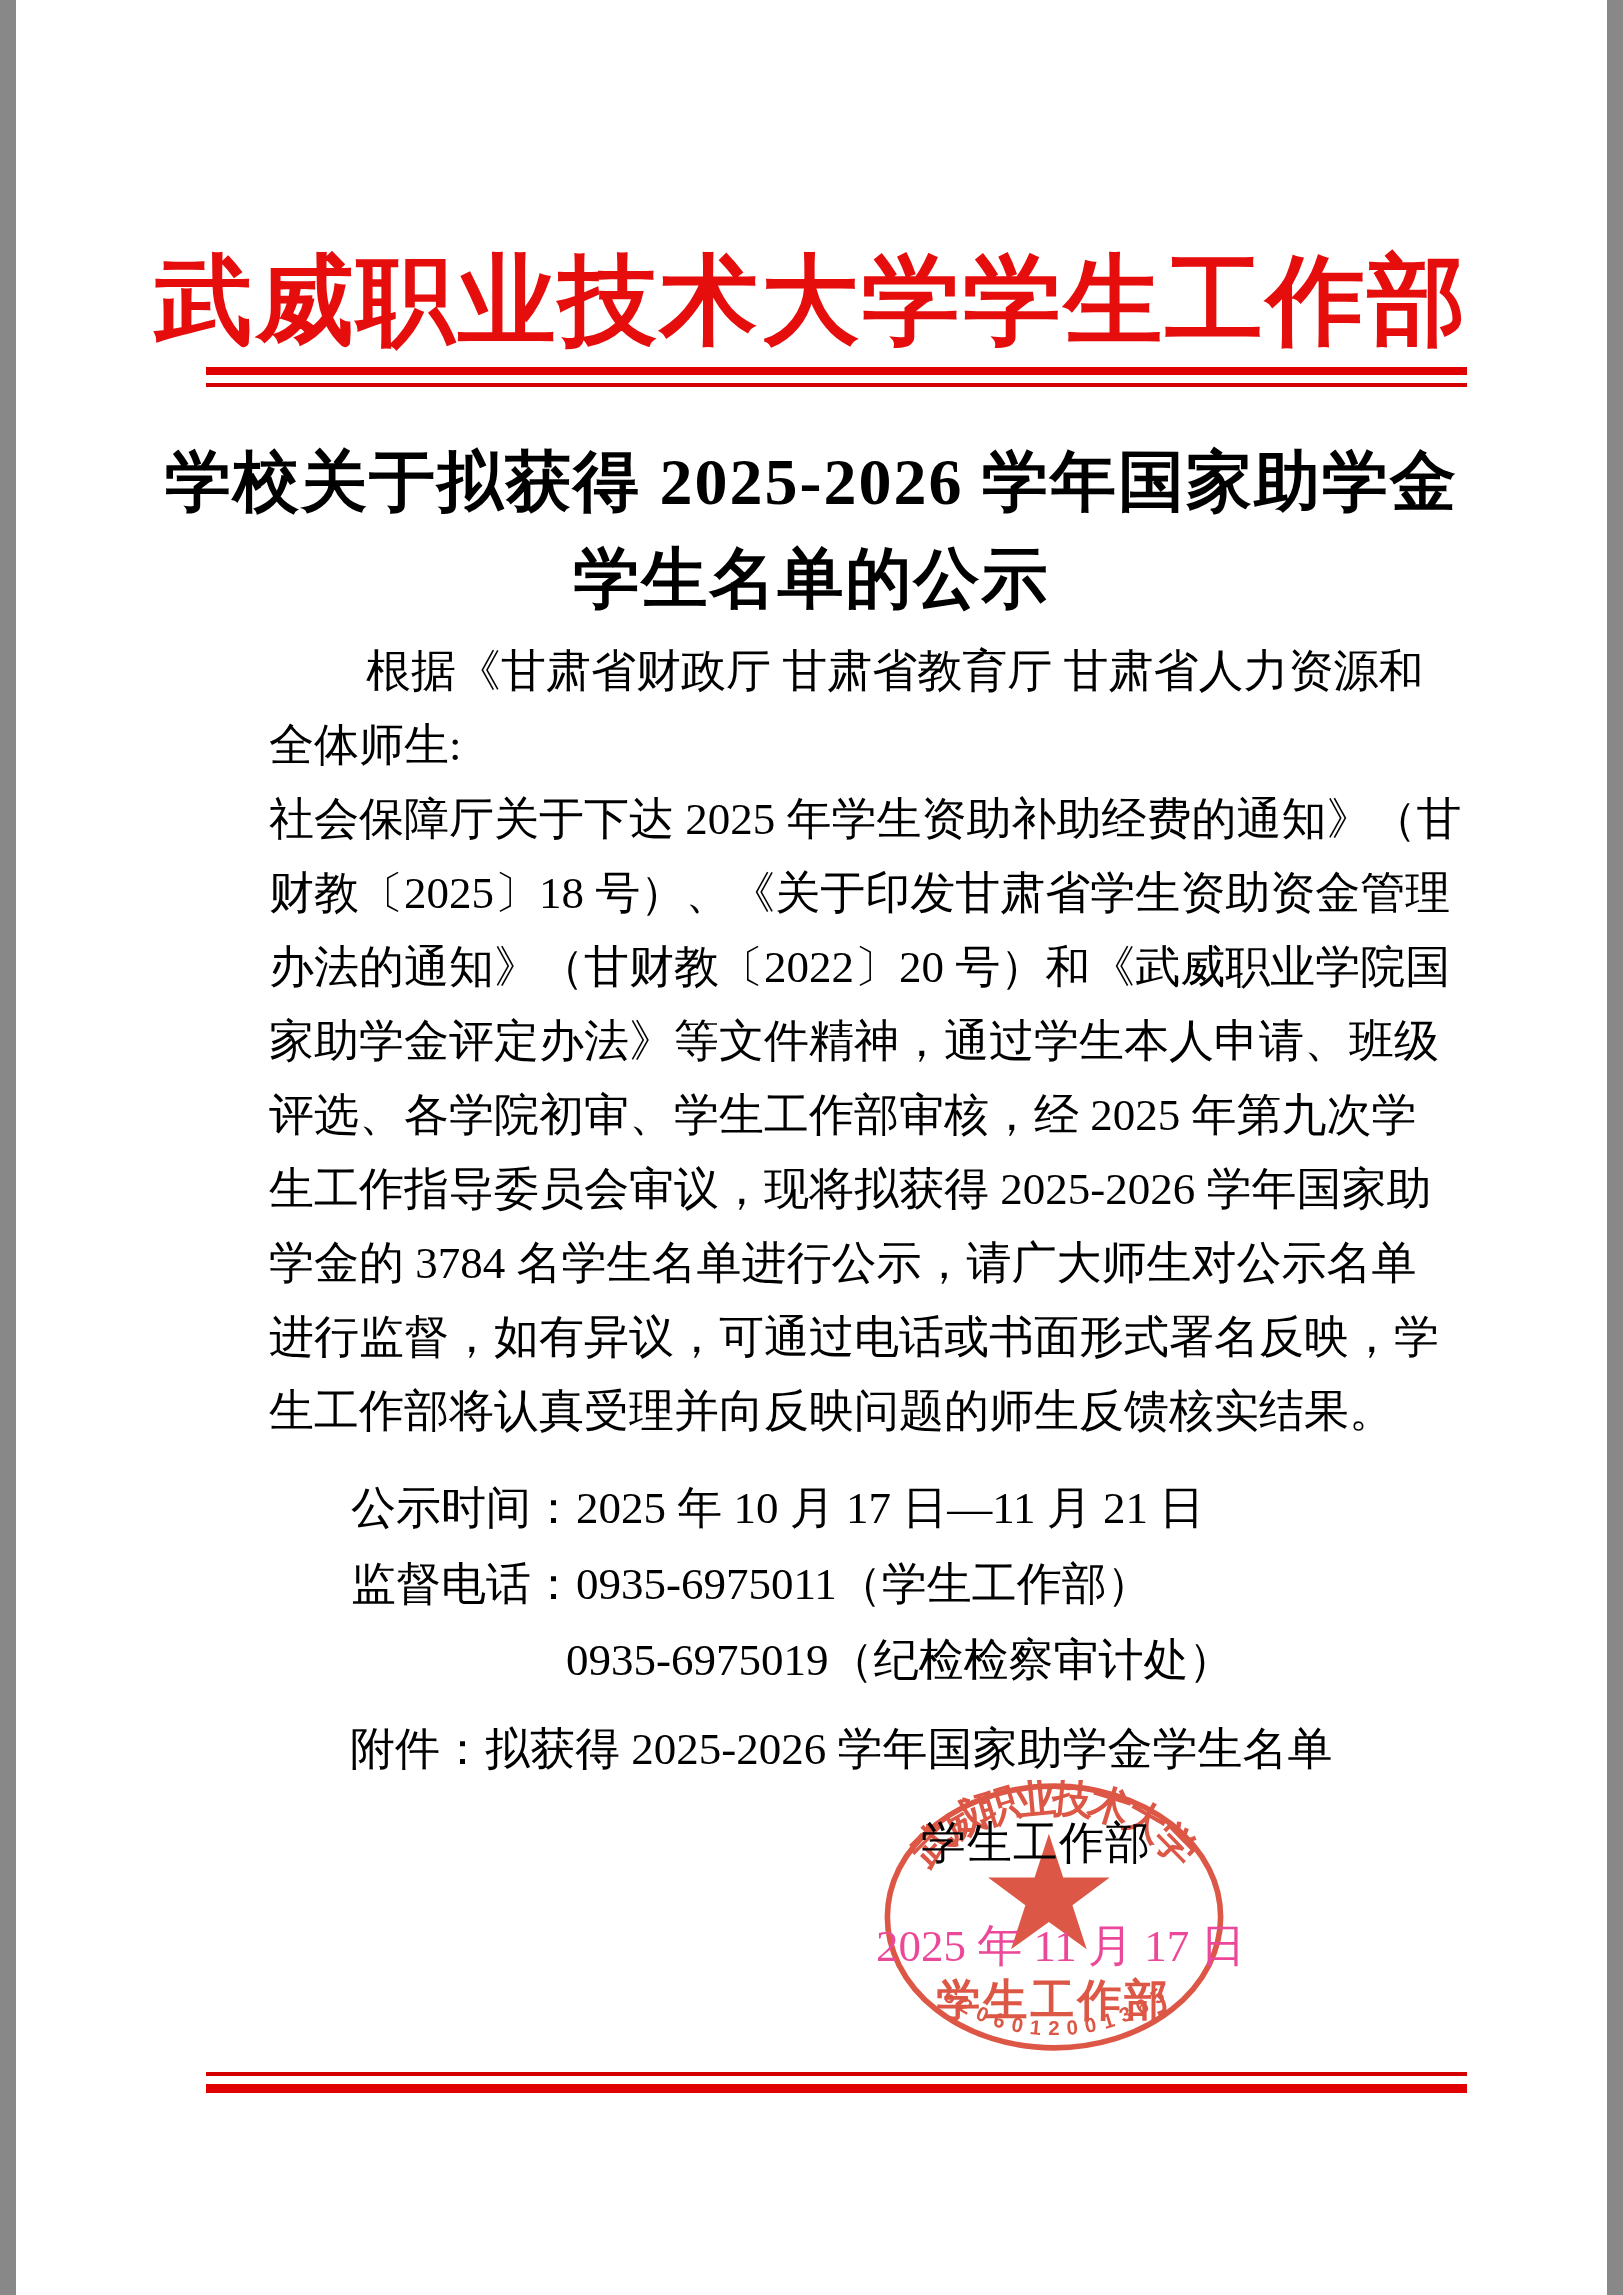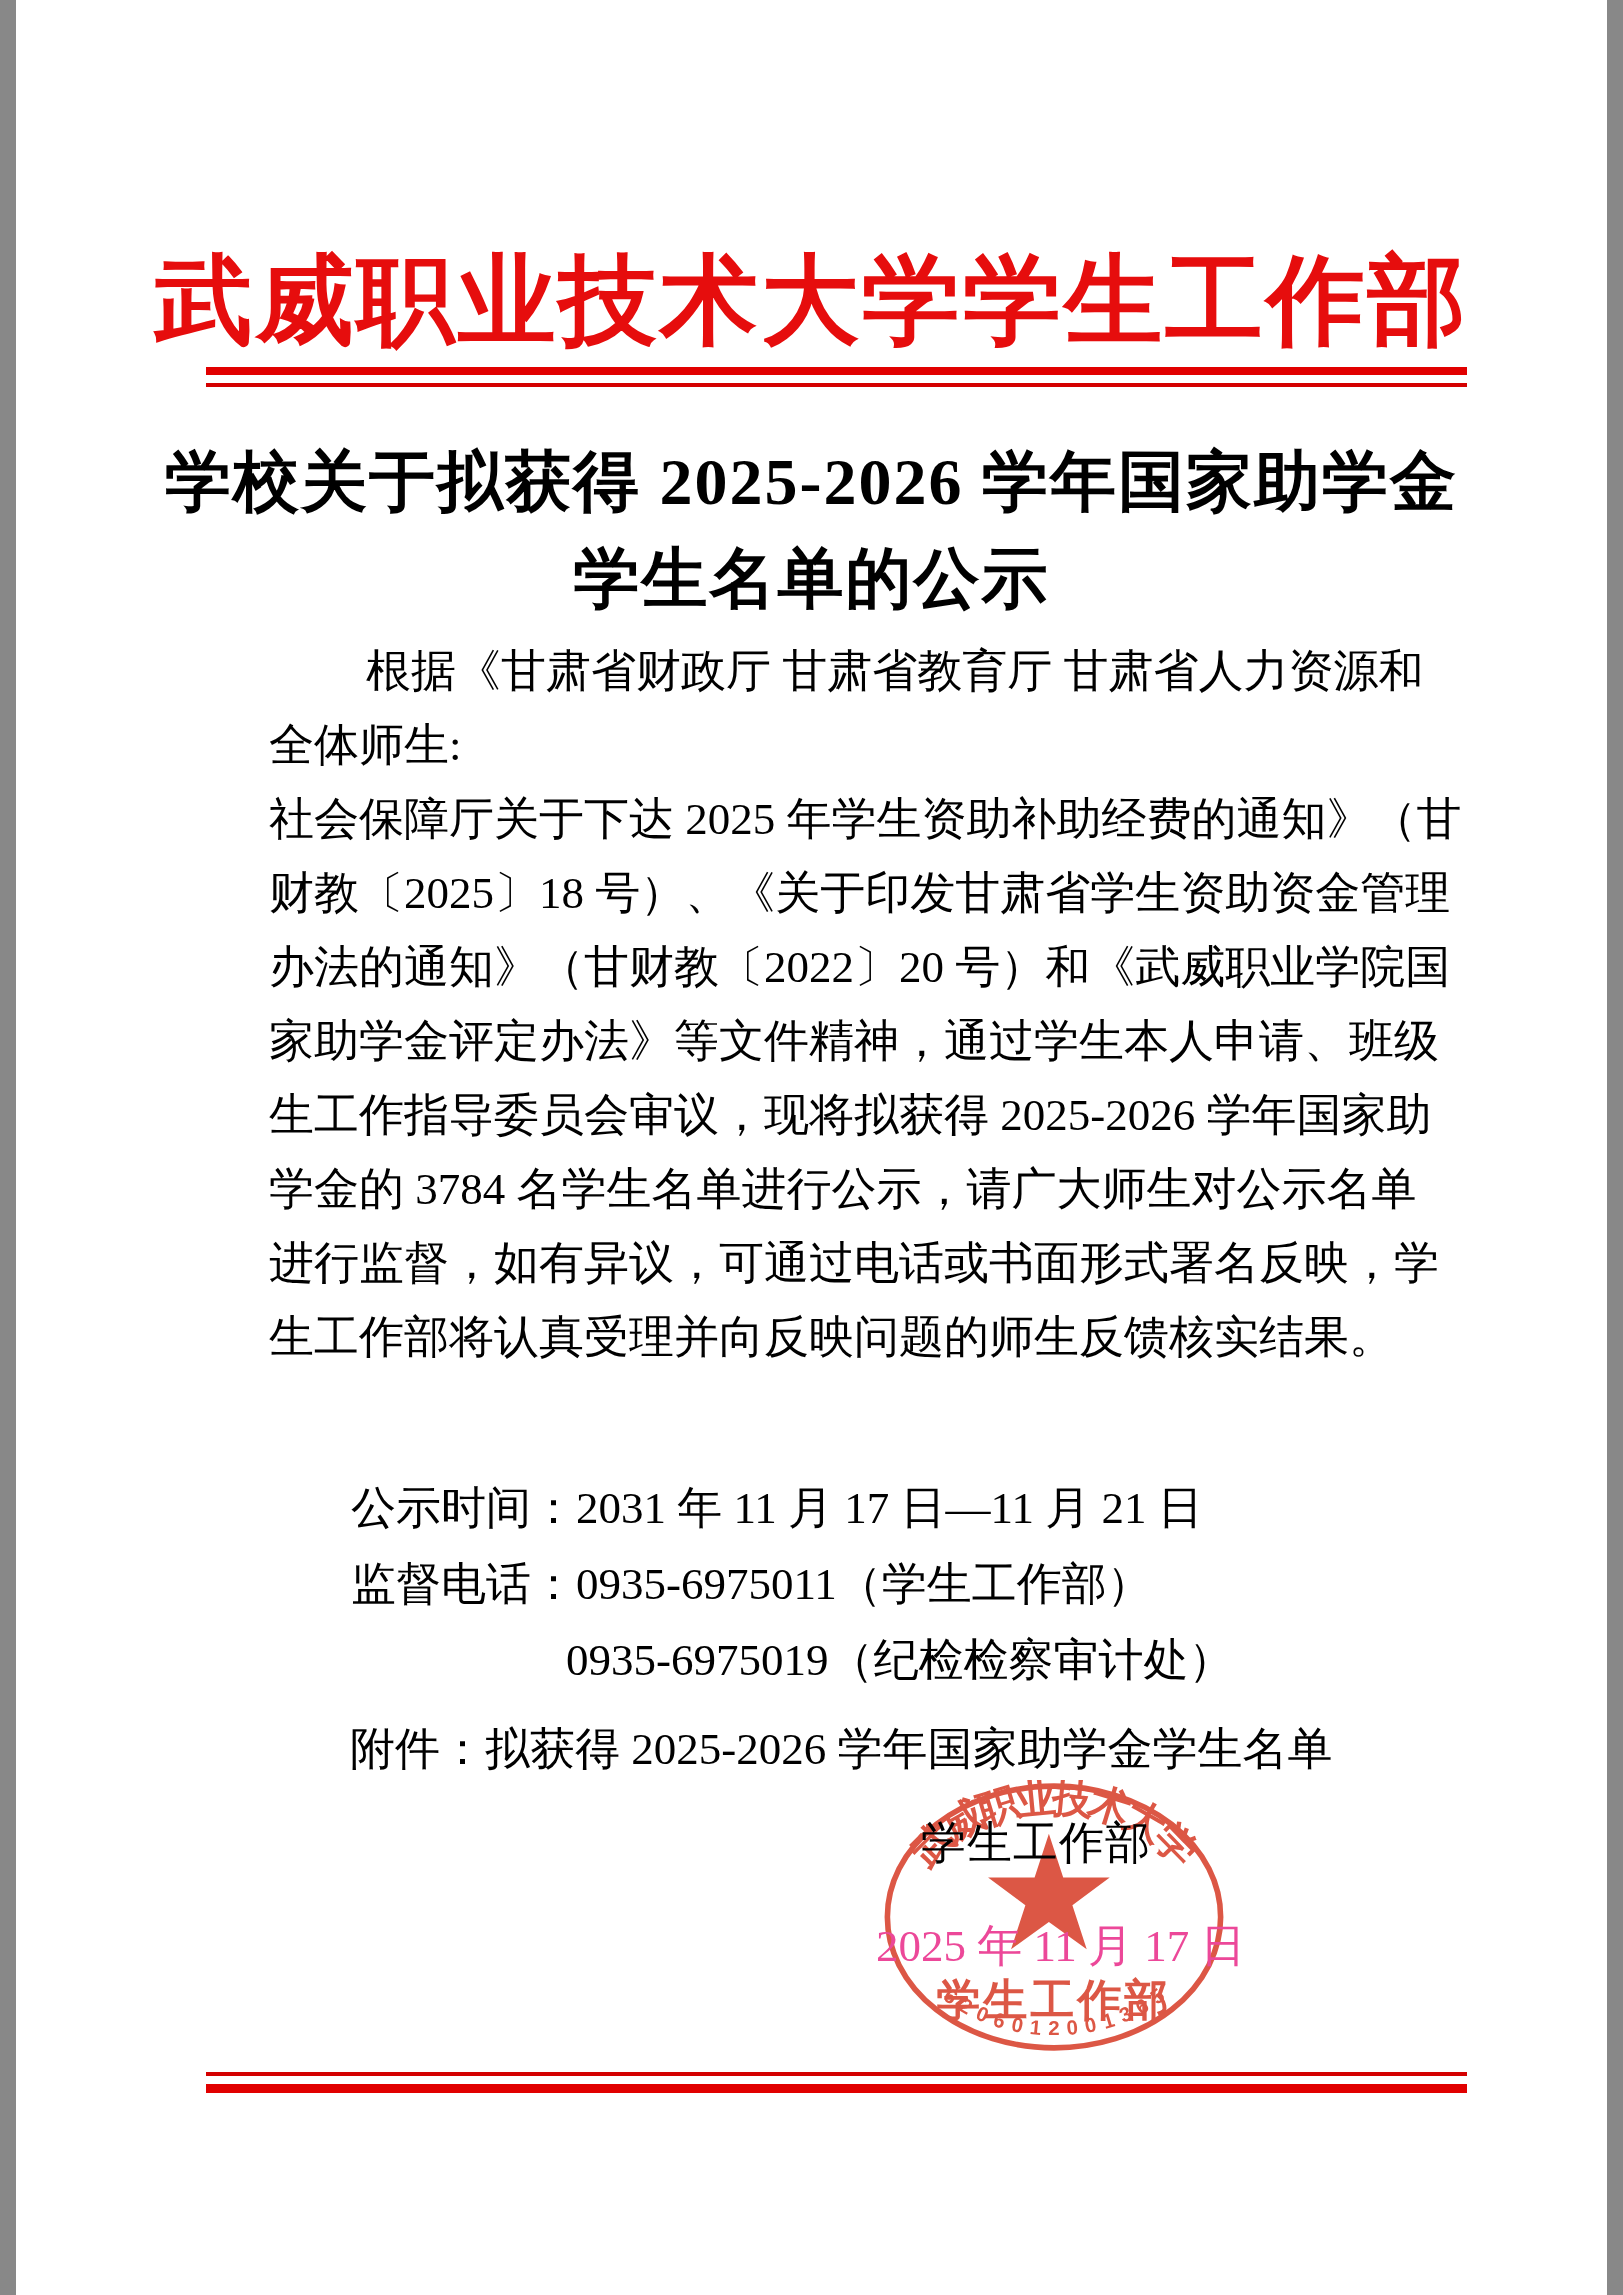--- a/index.html
+++ b/index.html
@@ -90,28 +90,29 @@
     <div>学生名单的公示</div>
   </div>
 
   <div class="body-block">
     <div class="body-line indent just">根据《甘肃省财政厅 甘肃省教育厅 甘肃省人力资源和</div>
     <div class="body-line">全体师生:</div>
     <div class="body-line just">社会保障厅关于下达 2025 年学生资助补助经费的通知》（甘</div>
     <div class="body-line just">财教〔2025〕18 号）、《关于印发甘肃省学生资助资金管理</div>
     <div class="body-line just">办法的通知》（甘财教〔2022〕20 号）和《武威职业学院国</div>
     <div class="body-line just">家助学金评定办法》等文件精神，通过学生本人申请、班级</div>
+    <div class="body-line just">评选、各学院初审、学生工作部审核，经 2025 年第九次学</div>
     <div class="body-line just">生工作指导委员会审议，现将拟获得 2025-2026 学年国家助</div>
     <div class="body-line just">学金的 3784 名学生名单进行公示，请广大师生对公示名单</div>
     <div class="body-line just">进行监督，如有异议，可通过电话或书面形式署名反映，学</div>
     <div class="body-line">生工作部将认真受理并向反映问题的师生反馈核实结果。</div>
   </div>
 
   <div class="info-block">
-    <div class="info-line info-indent">公示时间：2031 年 11 月 17 日—11 月 21 日</div>
+    <div class="info-line info-indent">公示时间：2025 年 10 月 17 日—11 月 21 日</div>
     <div class="info-line info-indent">监督电话：0935-6975011（学生工作部）</div>
     <div class="info-line info-indent2">0935-6975019（纪检检察审计处）</div>
   </div>
 
   <div class="attachment-line">附件：拟获得 2025-2026 学年国家助学金学生名单</div>
 
   <div class="signature-line">学生工作部</div>
   <div class="date-line">2025 年 11 月 17 日</div>
 
   <svg class="seal" viewBox="0 0 680 540" xmlns="http://www.w3.org/2000/svg">

